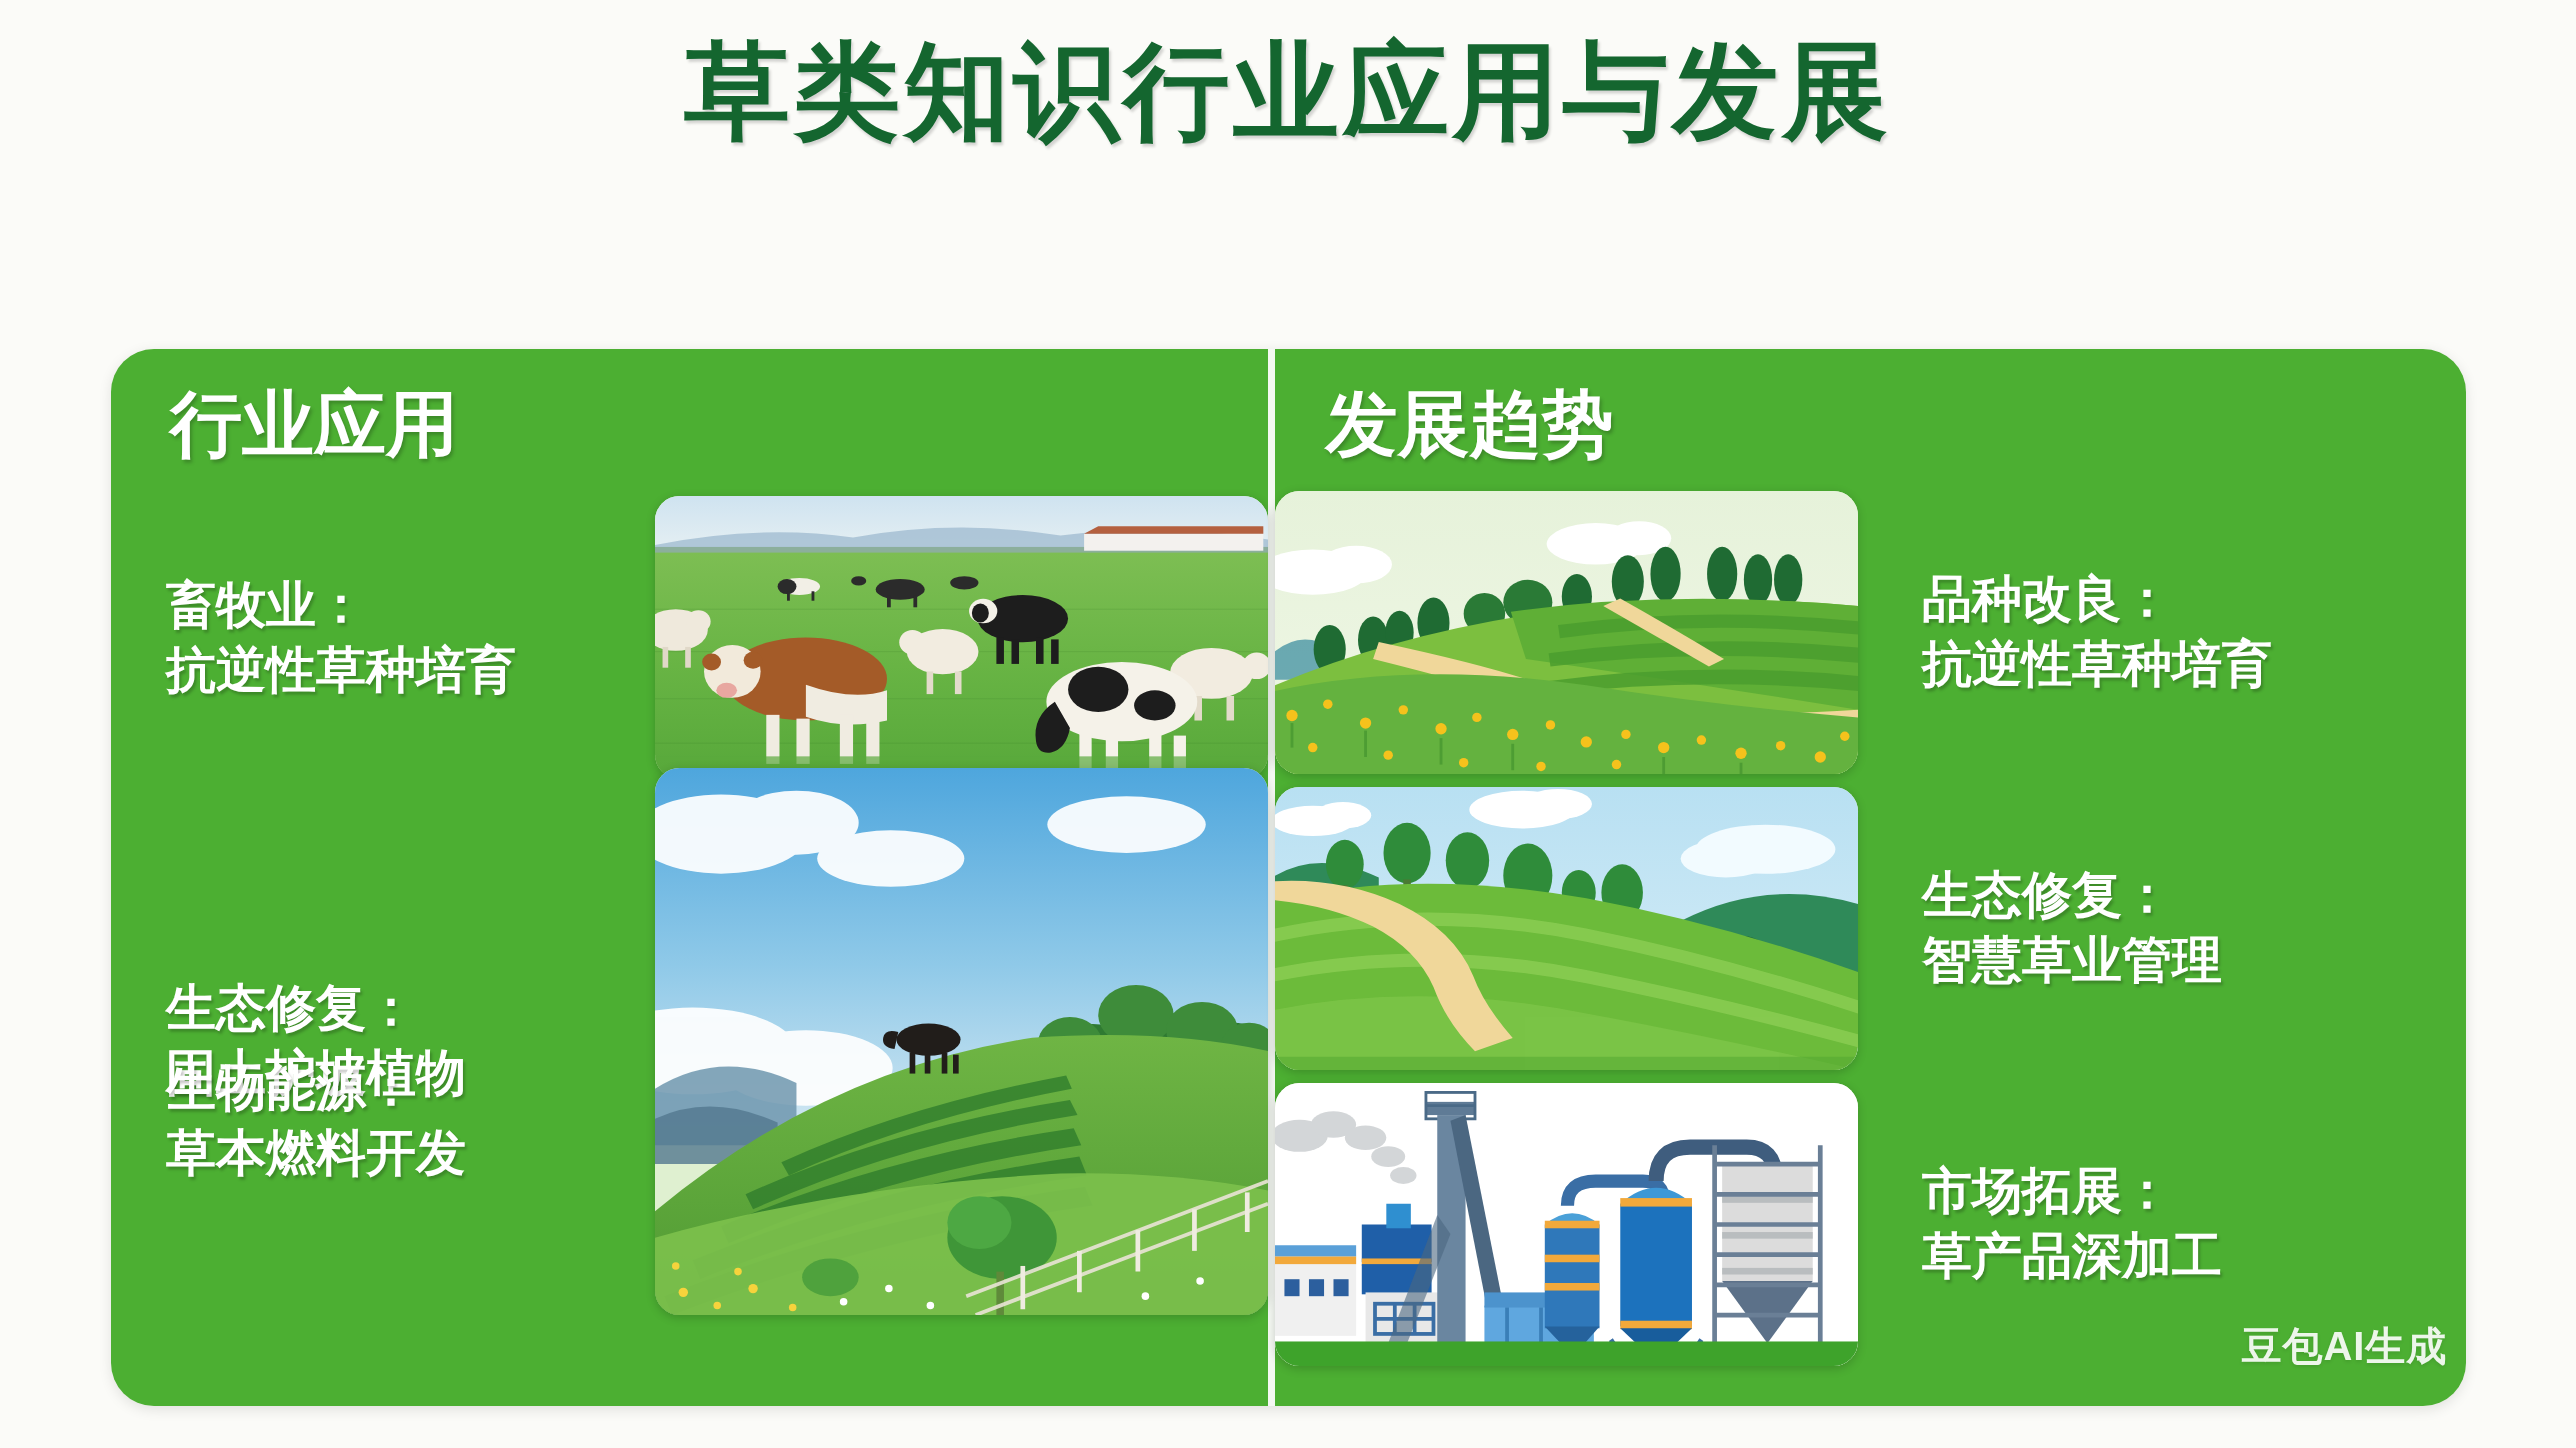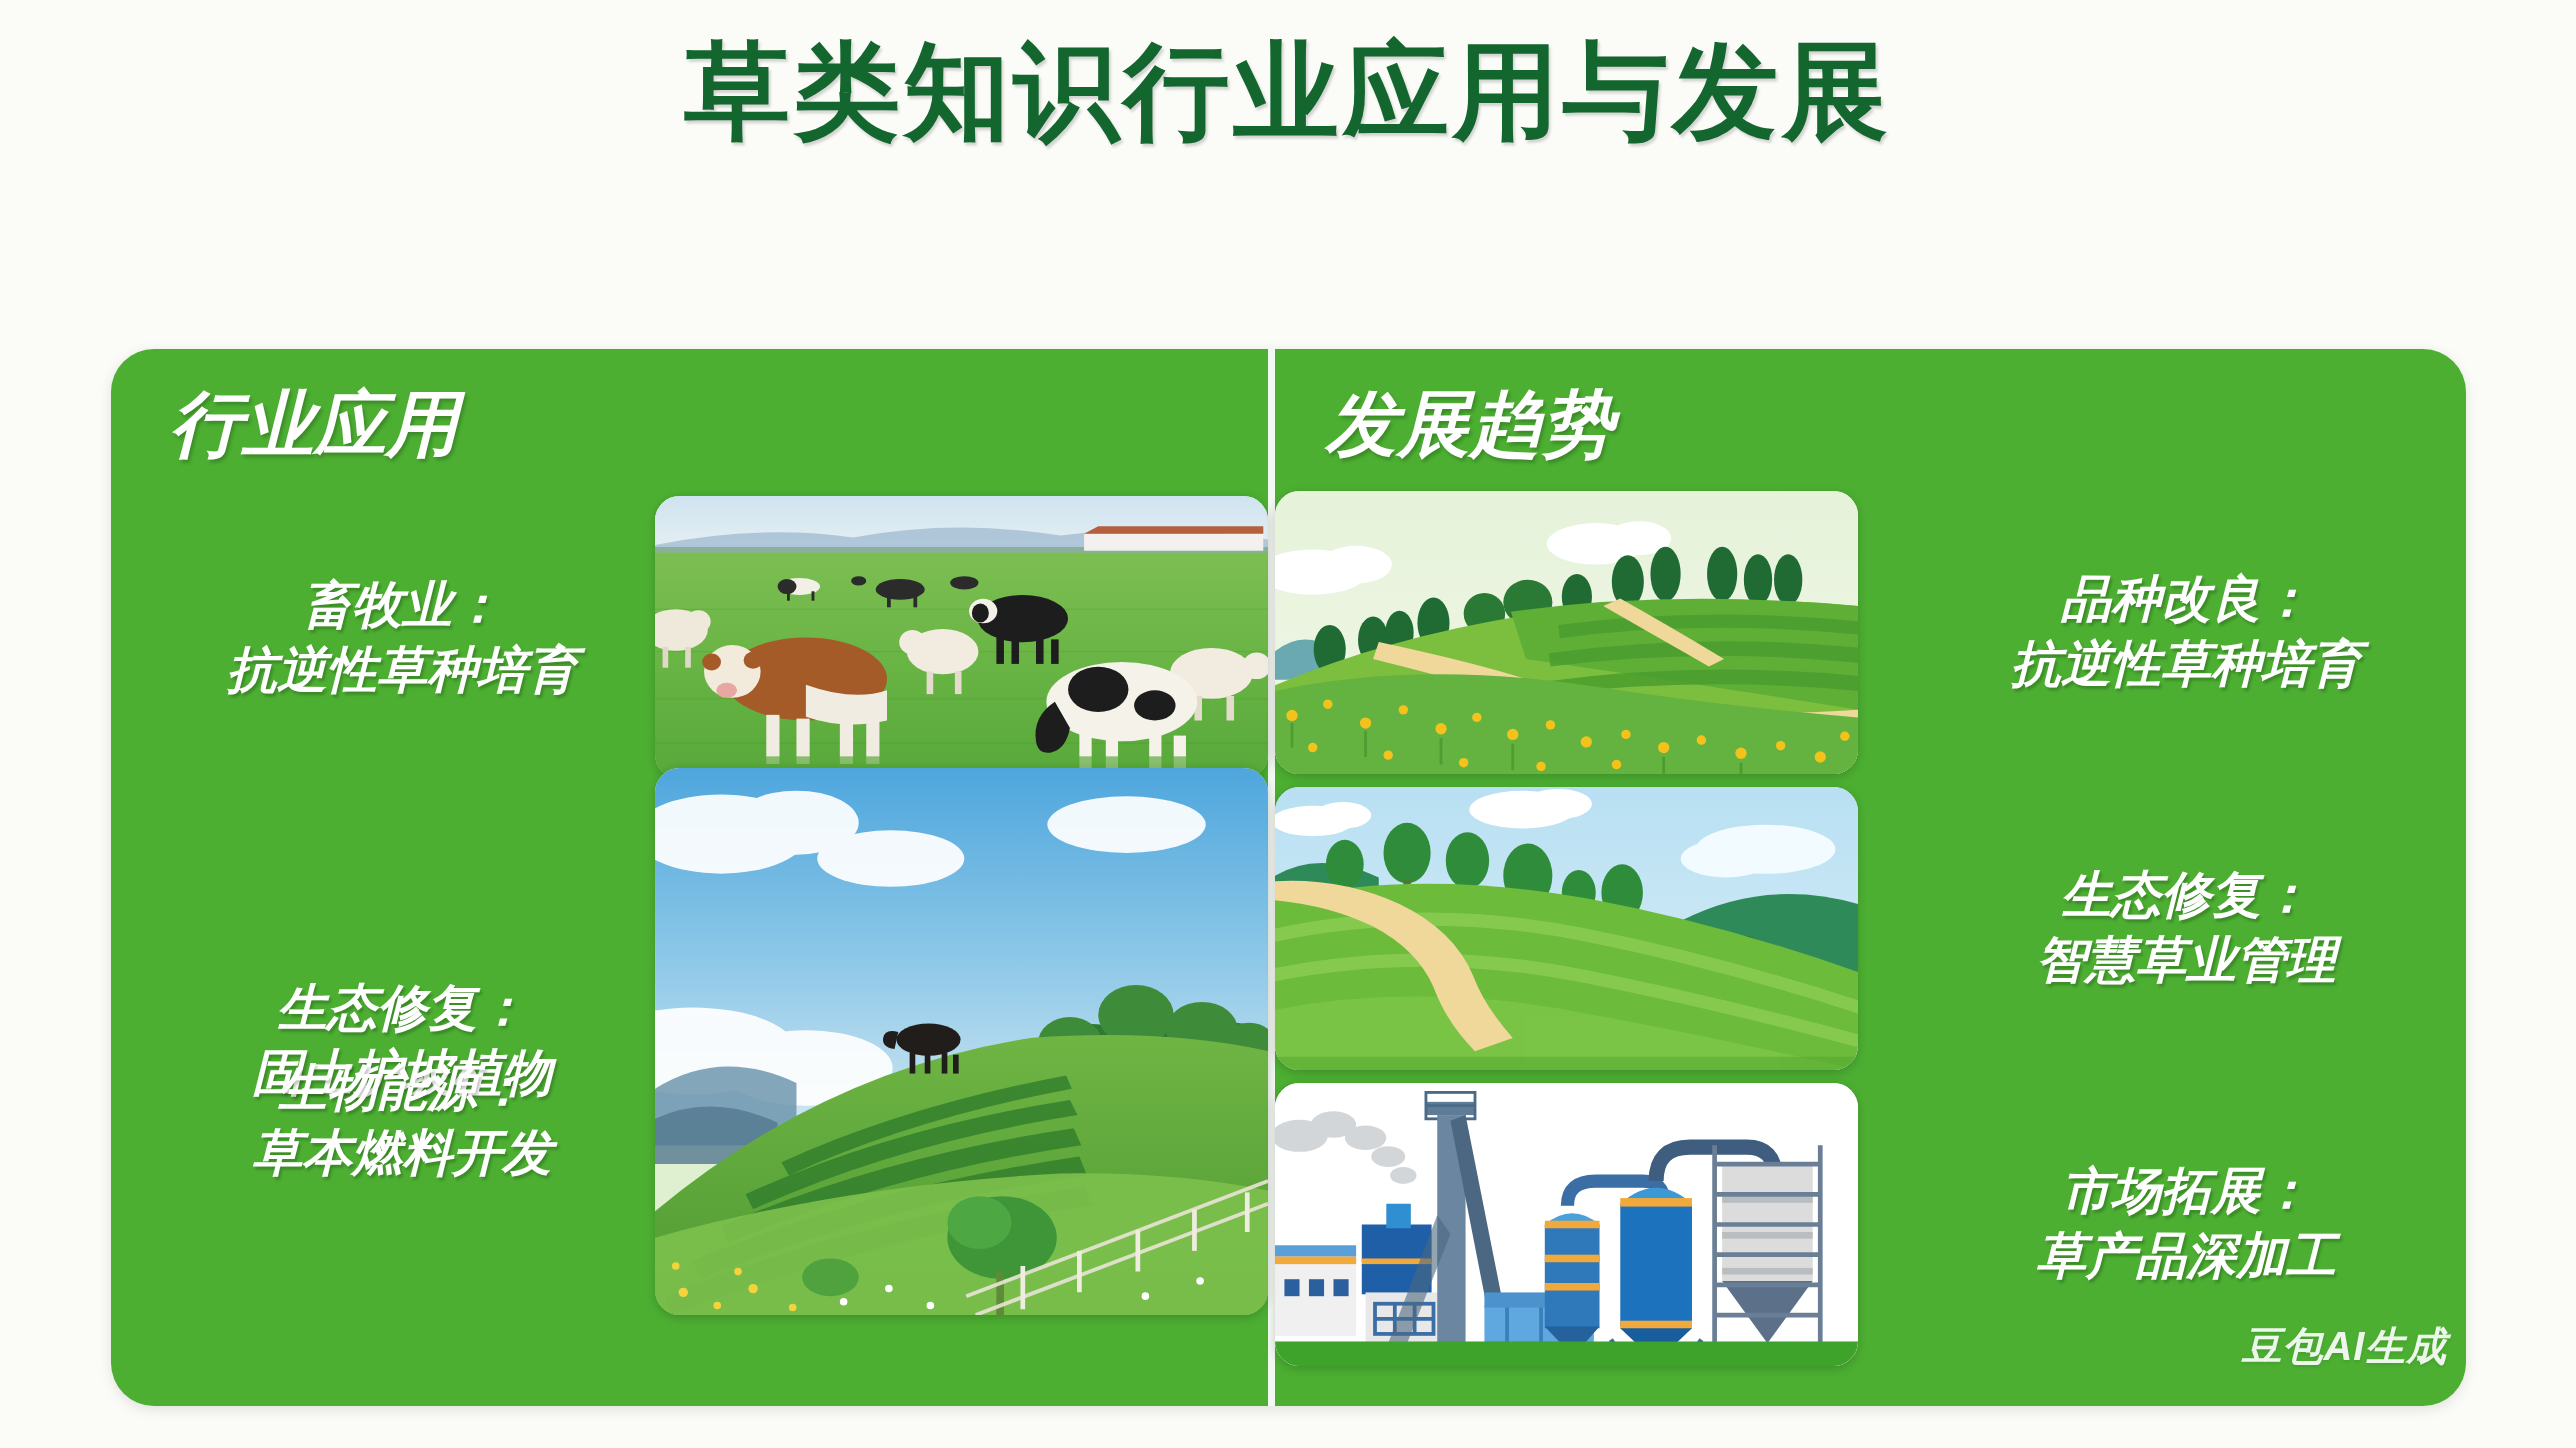--- a/index.html
+++ b/index.html
@@ -41,34 +41,34 @@
     border-radius:43px;
     display:flex;
     box-shadow:0 3.8px 13.2px rgba(0,0,0,0.10);
     overflow:hidden;
   }
   .divider {
     width:6.6px;
     background:#f4f8f2;
     flex:0 0 6.6px;
   }
-  .panel { flex:1 1 0; position:relative; padding:36px 0 0 0;font-style:italic; }
+  .panel { flex:1 1 0; position:relative; padding:36px 0 0 0; }
 
   .panel-title {
     font-size:72px;
     font-weight:bold;
     color:#ffffff;
     text-shadow:1.9px 2.8px 3.8px rgba(0,0,0,0.22);
     line-height:1.1;
   }
   .panel-left .panel-title { margin-left:59px; }
   .panel-right .panel-title { margin-left:51px; }
 
   .rows { margin-top:26.4px; display:flex; flex-direction:column; }
-  .row { display:flex; align-items:center;text-align:center; }
+  .row { display:flex; align-items:center; }
   .panel-left .row { padding-left:55px; }
   .panel-right .row { padding-right:45px; }
 
   .row-text {
     font-size:50px;
     font-weight:bold;
     color:#ffffff;
     line-height:1.30;
     text-shadow:1.9px 2.8px 2.8px rgba(0,0,0,0.22);
     white-space:nowrap;

